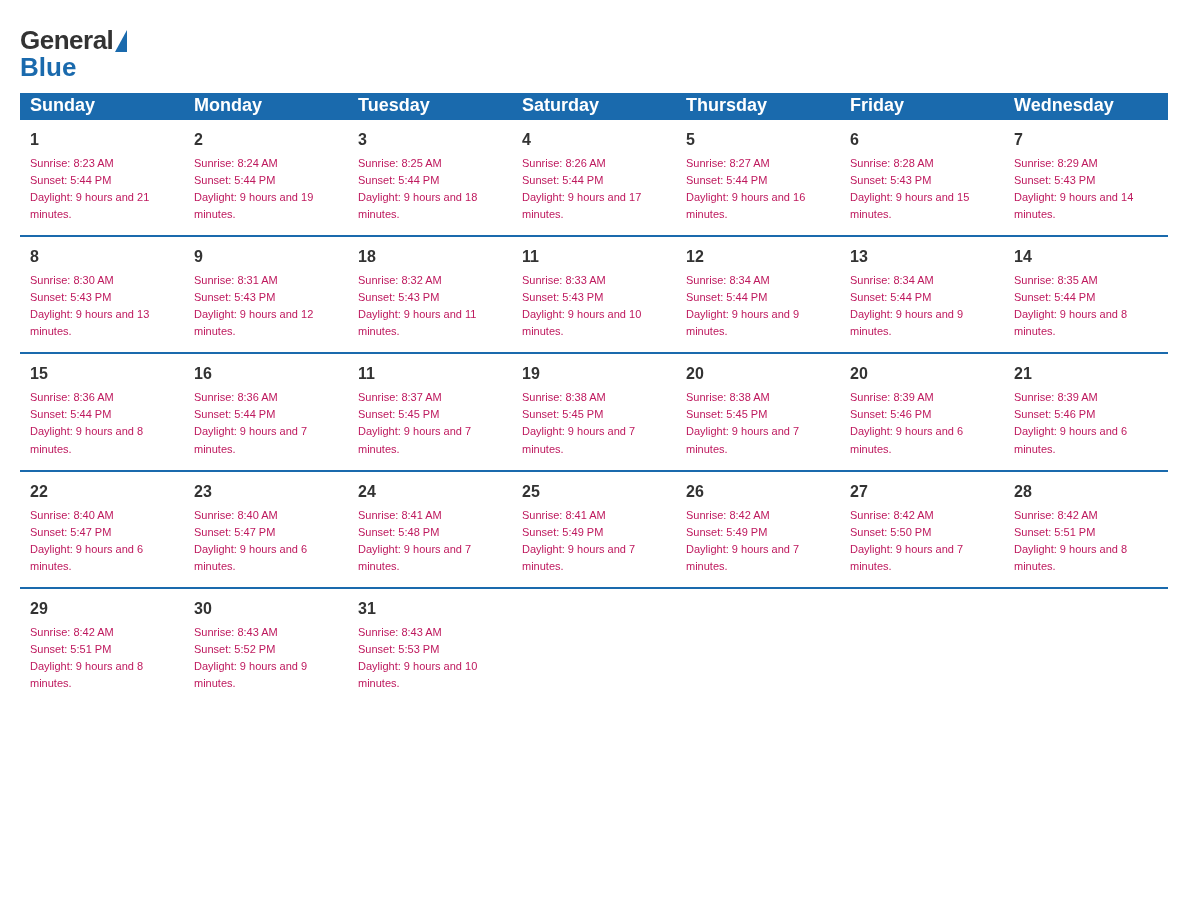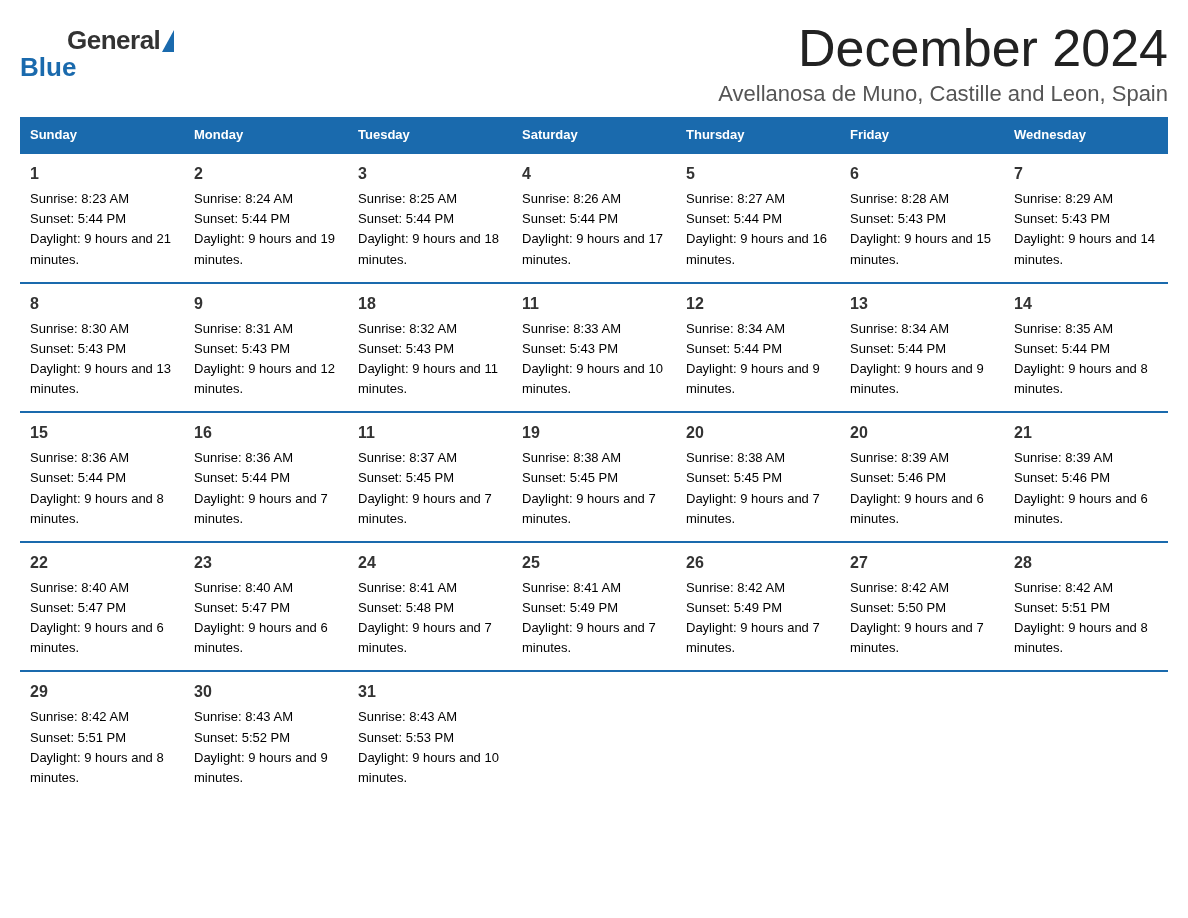--- a/index.html
+++ b/index.html
@@ -24,21 +24,20 @@
     }
     .logo-text {
       display: flex;
       align-items: center;
     }
     .logo-general {
       font-size: 26px;
       font-weight: bold;
       color: #333;
       letter-spacing: -0.5px;
-      margin-left: 47px;
     }
     .logo-triangle {
       width: 0;
       height: 0;
       border-left: 12px solid transparent;
       border-bottom: 22px solid #1a6aad;
       margin-left: 2px;
       margin-bottom: 0px;
     }
     .logo-blue {
@@ -62,23 +61,23 @@
       margin-top: 4px;
     }
     .calendar-table {
       width: 100%;
       border-collapse: collapse;
       margin-top: 10px;
     }
     .calendar-table th {
       background-color: #1a6aad;
       color: #fff;
-      font-size: 13px;
-      font-weight: bold;
-      padding: 10px 10px;
+      font-size: 18px;
+      font-weight: bold;
+      padding: 2px 10px;
       text-align: left;
       border: none;
     }
     .calendar-table td {
       vertical-align: top;
       padding: 8px 10px 12px 10px;
       border-top: 2px solid #1a6aad;
       border-left: none;
       border-right: none;
       border-bottom: none;
@@ -91,41 +90,37 @@
       background: #fff;
     }
     .day-number {
       font-size: 16px;
       font-weight: bold;
       color: #333;
       display: block;
       margin-bottom: 3px;
     }
     .day-info {
-      font-size: 13px;
-      color: #000000;
+      font-size: 11px;
+      color: #be185d;
       line-height: 1.55;
     }
   </style>
 </head>
 <body>
 
 <div>
   <div class="header-area">
     <div class="logo">
       <div class="logo-text">
         <span class="logo-general">General</span>
         <div class="logo-triangle"></div>
       </div>
       <span class="logo-blue">Blue</span>
     </div>
-    <div class="title-area">
-      <div class="month-title">December 2024</div>
-      <div class="location-subtitle">Avellanosa de Muno, Castille and Leon, Spain</div>
-    </div>
   </div>
 
   <table class="calendar-table">
     <thead>
       <tr>
       <th>Sunday</th>
           <th>Monday</th>
           <th>Tuesday</th>
           <th>Saturday</th>
           <th>Thursday</th>

